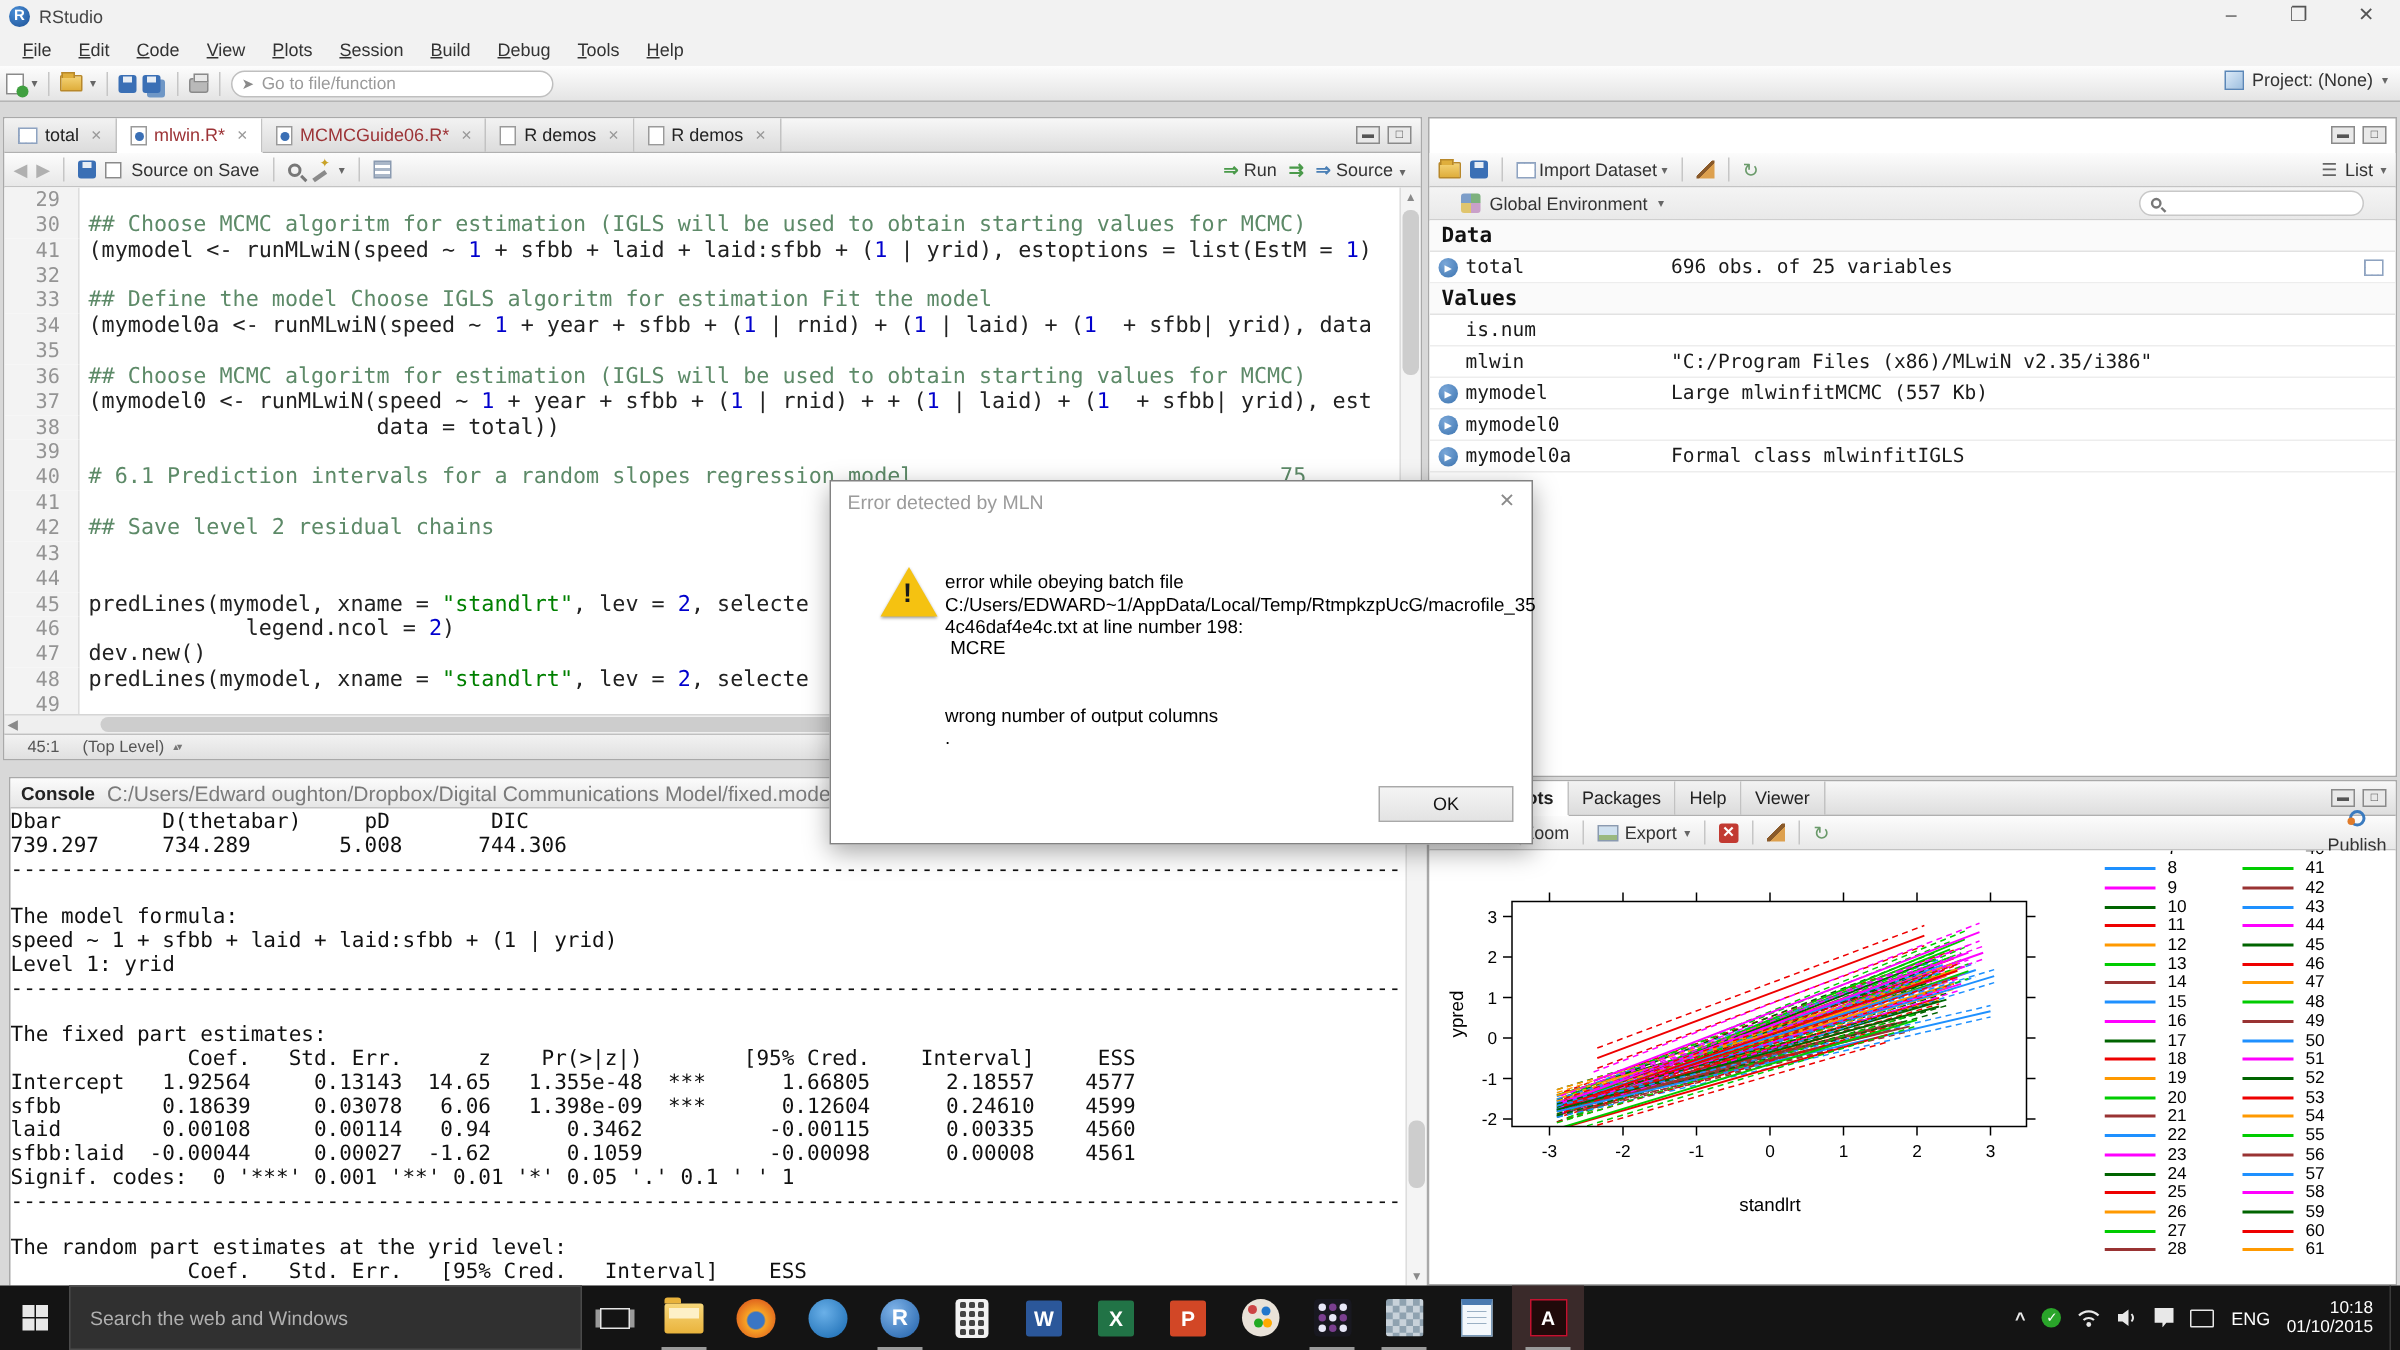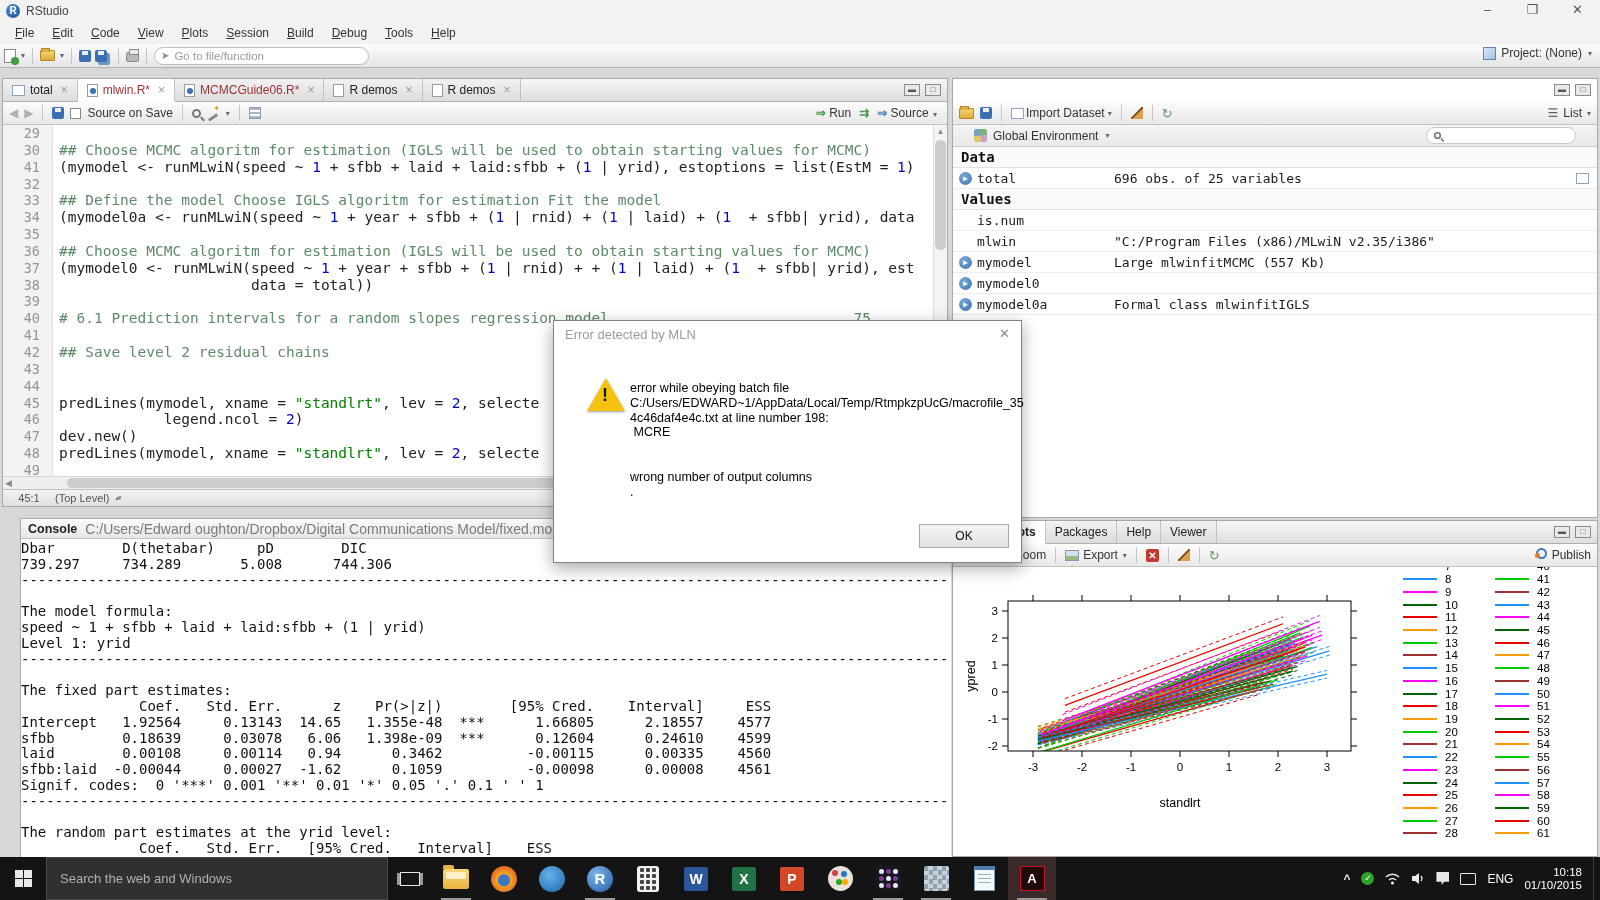--- a/index.html
+++ b/index.html
@@ -83,21 +83,21 @@
   .sb-arrow{position:absolute;left:0;width:13px;height:13px;color:#8a8a8a;font-size:8px;text-align:center;line-height:13px;}
   .sb-thumb{position:absolute;left:1px;width:11px;background:#cdcdcd;border-radius:5px;}
   #src-hscroll{position:absolute;left:0;right:14px;bottom:17px;height:13px;background:#efefef;border-top:1px solid #d5d5d5;}
   #src-hscroll .harrow{position:absolute;left:2px;top:0;color:#8a8a8a;font-size:9px;line-height:13px;}
   #src-hscroll .hthumb{position:absolute;left:64px;top:1px;width:545px;height:10px;background:#cdcdcd;border-radius:5px;}
   #src-status{position:absolute;left:0;right:0;bottom:0;height:17px;background:linear-gradient(#f2f2f2,#e0e0e0);border-top:1px solid #c0c0c0;display:flex;align-items:center;font-size:11px;color:#555;}
   #src-status .pos{width:52px;text-align:center;}
   #src-status .updn{font-size:7px;color:#777;margin-left:6px;letter-spacing:-1px;}
 
   
-  #console-pane{left:20px;top:518px;width:946px;height:339px;border-bottom:none;}
+  #console-pane{left:6px;top:518px;width:946px;height:339px;border-bottom:none;}
   #console-header{position:absolute;left:0;right:0;top:0;height:20px;background:linear-gradient(#fbfbfb,#e6e6e6);border-bottom:1px solid #c3c3c3;display:flex;align-items:center;gap:8px;padding:0 7px;}
   #console-header .ttl{font-size:12.5px;font-weight:bold;color:#222;}
   #console-header .path{font-size:14px;color:#7a7a7a;}
   #console-header .jump{color:#8aa0b8;font-size:11px;}
   #console-body{position:absolute;left:0;top:20px;right:14px;bottom:0;overflow:hidden;}
   #console-body pre{font-family:"DejaVu Sans Mono",monospace;font-size:14px;line-height:15.8px;color:#111;padding:2px 0 0 0;}
   #con-vscroll{position:absolute;right:0;top:20px;width:14px;bottom:0;background:#f4f4f4;border-left:1px solid #ddd;}
 
   
   .split-h{position:absolute;left:2px;width:946px;top:507px;height:11px;background:#d8d8d8;}
@@ -462,21 +462,21 @@
         <span class="i-pic"></span>
         <span>Export</span>
         <span class="ddn">▾</span>
       </span>
       <span class="tsep"></span>
       <span class="i-redx">✕</span>
       <span class="tsep"></span>
       <span class="i-broom"></span>
       <span class="tsep"></span>
       <span class="i-refresh">↻</span>
-      <span style="margin-left:auto;display:flex;gap:5px;">
+      <span style="margin-left:auto;display:flex;align-items:center;gap:5px;flex-direction:column;">
         <span class="i-pub"></span>
         <span>Publish</span>
       </span>
     </div>
     <div id="plot-area">
       <svg id="plot-svg" width="440" height="291">
           <defs>
             <clipPath id="box">
               <rect x="47" y="34" width="343" height="150"></rect>
             </clipPath>

